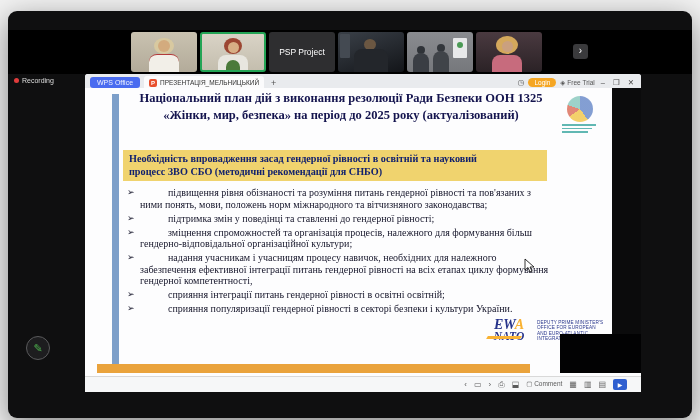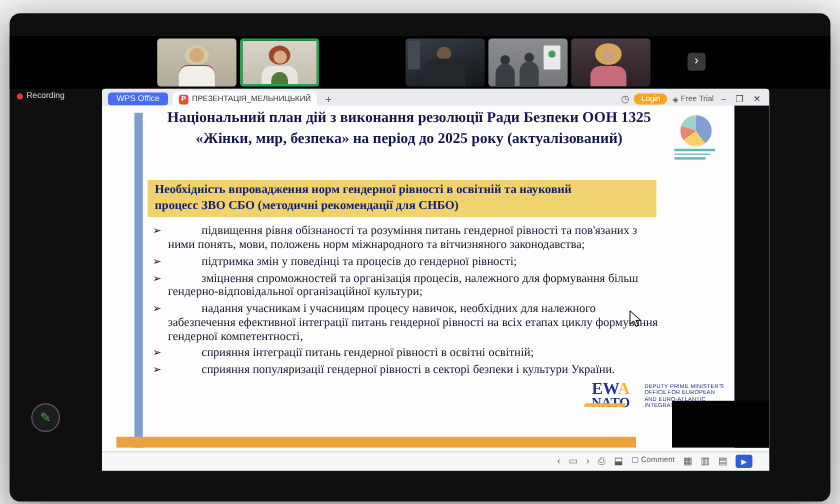--- a/index.html
+++ b/index.html
@@ -70,21 +70,21 @@
   .highlight span { display:block; width:372px; font-family:"Liberation Serif",serif; font-weight:bold; font-size:10.2px; line-height:1.3; color:#10206e; }
 
   .bullets { position:absolute; left:42px; top:99px; width:422px; }
   .bullet { position:relative; padding-left:13px; margin-bottom:2.5px;
             font-family:"Liberation Serif",serif; font-size:10px; line-height:11.5px; color:#15152a; }
   .bullet .mk { position:absolute; left:0; top:0; font-size:9px; }
   .bullet .tx { display:block; text-indent:28px; }
 
   .ewalogo { position:absolute; left:400px; top:230px; width:160px; }
   .ewa-art { position:absolute; left:0; top:0; width:48px; text-align:center;
-             font-family:"Liberation Serif",serif; font-weight:bold; }
+             font-family:"Liberation Serif",serif; font-weight:bold; font-style:italic; }
   .ewa-l1 { font-size:14px; color:#27348b; line-height:13px; }
   .ewa-l1 .acc { color:#f9b233; }
   .ewa-l2 { font-size:11.5px; color:#27348b; line-height:11px; position:relative; }
   .ewa-swash { position:absolute; left:2px; top:18px; width:34px; height:3px; background:#f9b233; transform:skewX(-30deg); }
   .ewa-cap { position:absolute; left:52px; top:2px; transform:scale(.78); transform-origin:left top;
              font-size:6px; line-height:7px; color:#27348b; letter-spacing:.2px; white-space:nowrap; }
 
   
   .statusbar { position:absolute; left:0; bottom:0; width:100%; height:16px; background:#f6f7f8; border-top:1px solid #d9d9d9;
                display:flex; align-items:center; justify-content:flex-end; gap:7px; padding-right:14px; }
@@ -106,20 +106,23 @@
     <div class="tile t1" style="left:123px">
       <div class="head" style="left:23px;top:6px;width:20px;height:16px;background:#d8c9a0"></div>
       <div class="head" style="left:27px;top:8px;width:12px;height:12px;background:#d3ab7e"></div>
       <div class="body" style="left:18px;top:22px;width:30px;height:18px;background:#f2efe8;border-top:1px solid #b23a3a"></div>
     </div>
     <div class="tile t2 active" style="left:192px">
       <div class="head" style="left:22px;top:4px;width:18px;height:16px;background:#9c4632"></div>
       <div class="head" style="left:26px;top:8px;width:11px;height:11px;background:#d8ae85"></div>
       <div class="body" style="left:16px;top:21px;width:30px;height:16px;background:#e8e6df"></div>
       <div class="body" style="left:24px;top:26px;width:14px;height:11px;background:#4b7a3a"></div>
+    </div>
+    <div class="tile t3" style="left:261px">
+      <span>PSP Project</span>
     </div>
     <div class="tile t4" style="left:330px">
       <div class="head" style="left:26px;top:7px;width:12px;height:11px;background:#6b5742"></div>
       <div class="body" style="left:16px;top:17px;width:34px;height:23px;background:#23262b"></div>
       <div class="body" style="left:2px;top:2px;width:10px;height:24px;background:#444a52;border-radius:1px"></div>
     </div>
     <div class="tile t5" style="left:399px">
       <div class="head" style="left:10px;top:14px;width:8px;height:8px;background:#2f3338"></div>
       <div class="body" style="left:6px;top:21px;width:16px;height:19px;background:#3a3e44"></div>
       <div class="head" style="left:30px;top:12px;width:8px;height:8px;background:#33373c"></div>
@@ -172,31 +175,31 @@
       <div class="slidetitle">Національний план дій з виконання резолюції Ради Безпеки ООН 1325 «Жінки, мир, безпека» на період до 2025 року (актуалізований)</div>
 
       <div class="emblem">
         <div class="swirl"></div>
         <div class="ln" style="width:34px"></div>
         <div class="ln" style="width:30px"></div>
         <div class="ln" style="width:26px"></div>
       </div>
 
       <div class="highlight">
-        <span>Необхідність впровадження норм гендерної рівності в освітній та науковий процесс ЗВО СБО (методичні рекомендації для СНБО)</span>
+        <span>Необхідність впровадження засад гендерної рівності в освітній та науковий процесс ЗВО СБО (методичні рекомендації для СНБО)</span>
       </div>
 
       <div class="bullets">
         <div class="bullet">
           <span class="mk">➢</span>
           <span class="tx">підвищення  рівня обізнаності та розуміння питань гендерної рівності та пов'язаних з ними понять, мови, положень норм міжнародного та вітчизняного законодавства;</span>
         </div>
         <div class="bullet">
           <span class="mk">➢</span>
-          <span class="tx">підтримка змін у поведінці та процесів до гендерної рівності;</span>
+          <span class="tx">підтримка змін у поведінці та ставленні до гендерної рівності;</span>
         </div>
         <div class="bullet">
           <span class="mk">➢</span>
           <span class="tx">зміцнення спроможностей та організація процесів, належного для формування більш гендерно-відповідальної організаційної культури;</span>
         </div>
         <div class="bullet">
           <span class="mk">➢</span>
           <span class="tx">надання учасникам і учасницям процесу навичок, необхідних для належного забезпечення ефективної інтеграції питань гендерної рівності на всіх етапах циклу формування гендерної компетентності,</span>
         </div>
         <div class="bullet">

